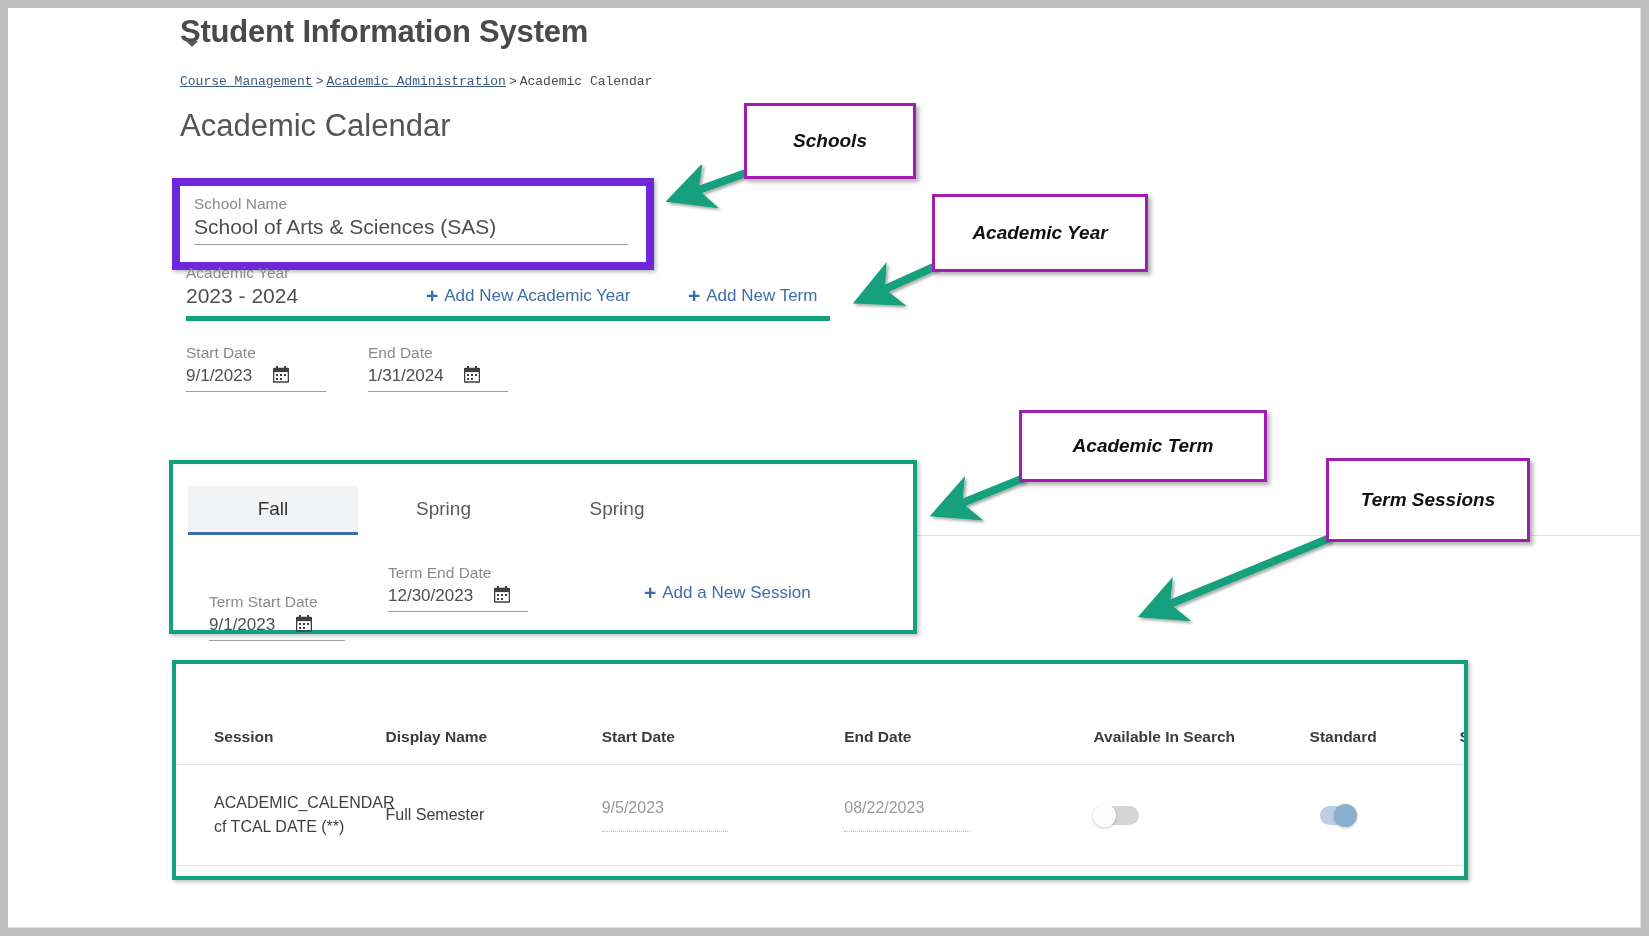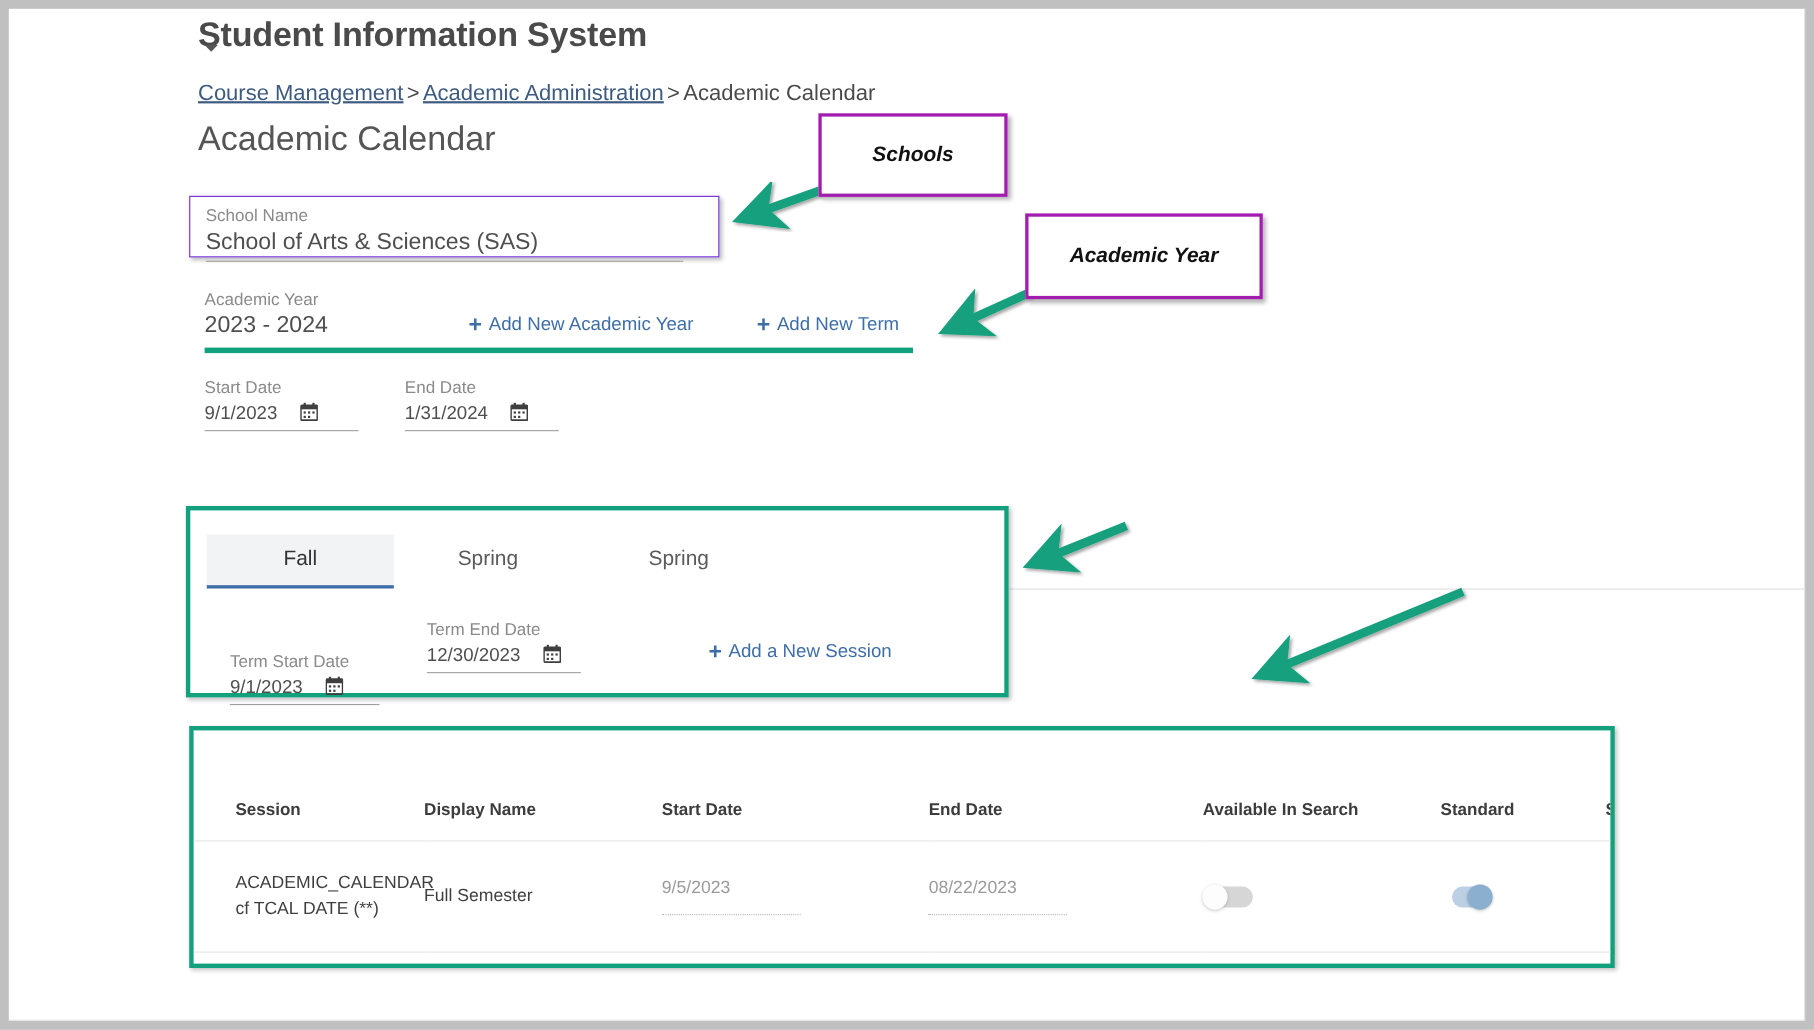--- a/index.html
+++ b/index.html
@@ -20,22 +20,23 @@
   }
 
   
   #app-title {
     position: absolute; left: 172px; top: 6px;
     font-size: 31px; font-weight: bold; color: #4a4a4a;
     letter-spacing: -0.2px;
   }
   #breadcrumb {
     position: absolute; left: 172px; top: 66px;
-    font-size: 20px; color: #4a4a4a;
+    font-size: 13px; color: #4a4a4a;
     white-space: nowrap;
+    font-family: Liberation Mono, monospace;
   }
   #breadcrumb a {
     color: #3d5a80; text-decoration: underline; cursor: pointer;
   }
   #breadcrumb .sep { color: #4a4a4a; margin: 0 3px; }
   #page-title {
     position: absolute; left: 172px; top: 100px;
     font-size: 31px; color: #555; font-weight: normal;
   }
 
@@ -46,22 +47,22 @@
   }
   .field-value {
     font-size: 21px; color: #4f4f4f; line-height: 26px;
     white-space: nowrap;
   }
   .underline { border-bottom: 1px solid #9e9e9e; }
 
   
   #school-box {
     position: absolute; left: 164px; top: 170px;
-    width: 482px; height: 56px;
-    border: 1px solid #6d28d9;
+    width: 482px; height: 92px;
+    border: 8px solid #6d28d9;
     background: #fff;
     box-shadow: 2px 2px 4px rgba(0,0,0,0.28);
     padding-left: 40px;
   }
   #school-inner { position: absolute; left: 14px; top: 8px; width: 434px; }
   #school-inner .underline { margin-top: 4px; }
 
   
   #ay-row { position: absolute; left: 178px; top: 255px; width: 660px; }
   #ay-label { position: absolute; left: 0; top: 0; }
@@ -406,14 +407,16 @@
 
     <path d="M928,258 L855,291" stroke="#13a07d" stroke-width="8" fill="none" marker-end="url(#ah)" filter="url(#shd)"></path>
 
     <path d="M1016,470 L932,504" stroke="#13a07d" stroke-width="8" fill="none" marker-end="url(#ah)" filter="url(#shd)"></path>
 
     <path d="M1322,530 L1140,605" stroke="#13a07d" stroke-width="8" fill="none" marker-end="url(#ah)" filter="url(#shd)"></path>
   </svg>
 
   <div id="co-schools" class="callout">Schools</div>
   <div id="co-acadyear" class="callout">Academic Year</div>
+  <div id="co-acadterm" class="callout">Academic Term</div>
+  <div id="co-termsess" class="callout">Term Sessions</div>
 
 </div>
 
 </body></html>

